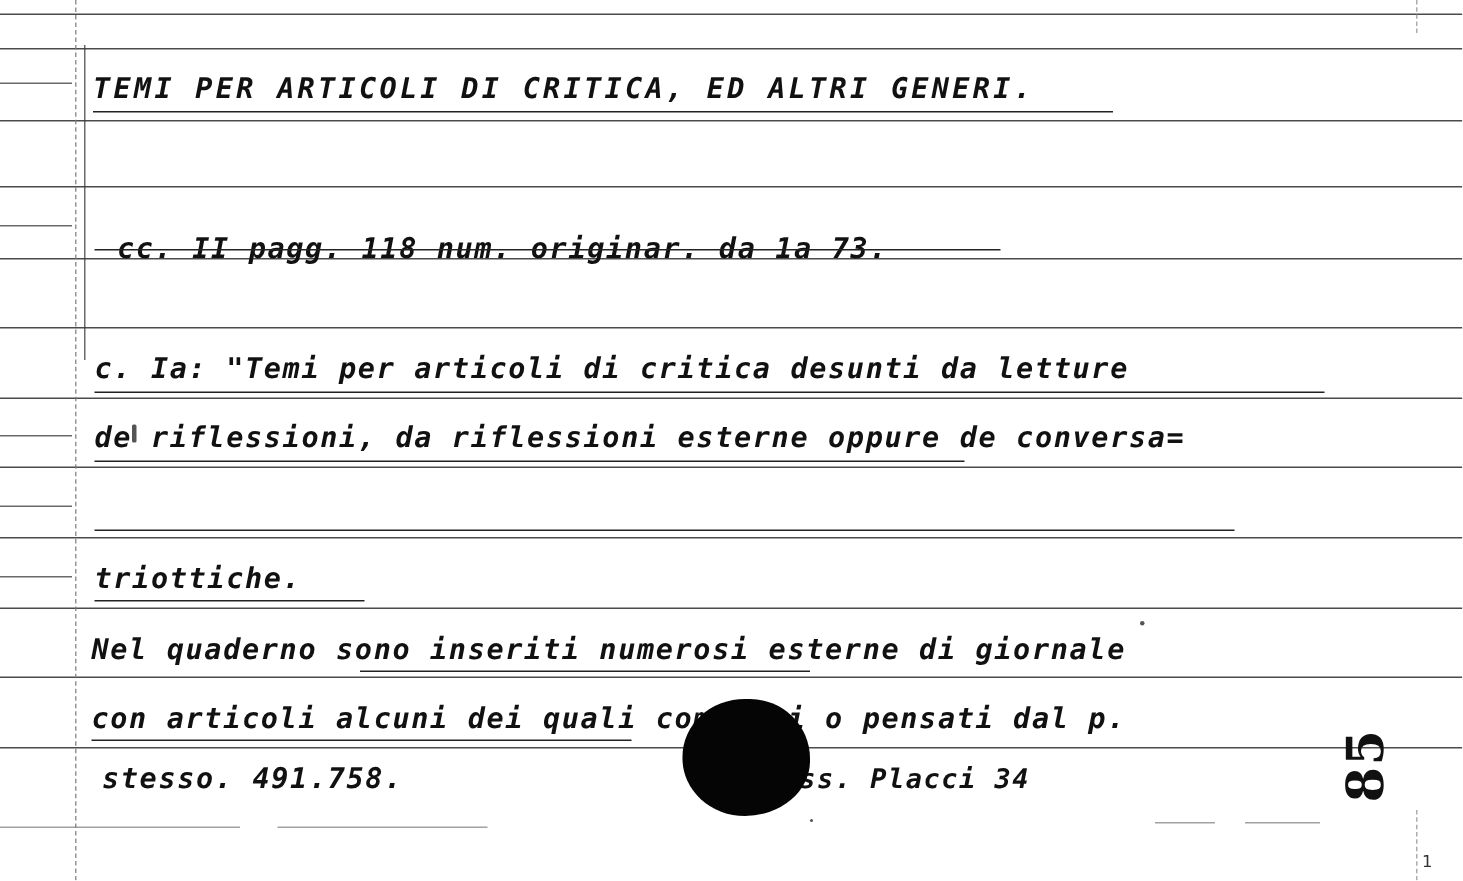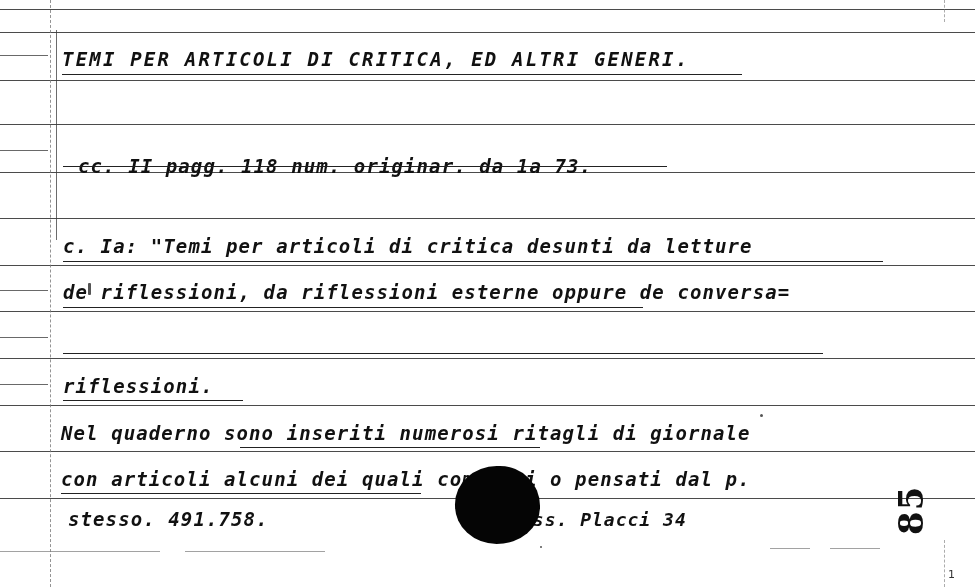--- a/index.html
+++ b/index.html
@@ -155,24 +155,24 @@
   <div class="underscore" style="top:166px; left:63px; width:604px;"></div>
 
   <div class="tline t-body" style="top:235px; left:63px;">c. Ia: "Temi per articoli di critica desunti da letture</div>
   <div class="underscore" style="top:261px; left:63px; width:820px;"></div>
 
   <div class="tline t-body" style="top:281px; left:63px;">de riflessioni, da riflessioni esterne oppure de conversa=</div>
   <div class="underscore" style="top:307px; left:63px; width:580px;"></div>
 
   <div class="underscore" style="top:353px; left:63px; width:760px;"></div>
 
-  <div class="tline t-body" style="top:375px; left:63px;">riflessioni.</div>
+  <div class="tline t-body" style="top:375px; left:63px;">triottiche.</div>
   <div class="underscore" style="top:400px; left:63px; width:180px;"></div>
 
-  <div class="tline t-body" style="top:422px; left:61px;">Nel quaderno sono inseriti numerosi ritagli di giornale</div>
+  <div class="tline t-body" style="top:422px; left:61px;">Nel quaderno sono inseriti numerosi esterne di giornale</div>
   <div class="underscore" style="top:447px; left:240px; width:300px;"></div>
 
   <div class="tline t-body" style="top:468px; left:61px;">con articoli alcuni dei quali composti o pensati dal p.</div>
   <div class="underscore" style="top:493px; left:61px; width:360px;"></div>
 
   <div class="tline t-body" style="top:508px; left:68px;">stesso. 491.758.</div>
 
   <div class="tline t-small" style="top:509px; left:521px;">Mss. Placci 34</div>
 
   <div class="blot" style="top:466px; left:455px; width:85px; height:78px;"></div>

